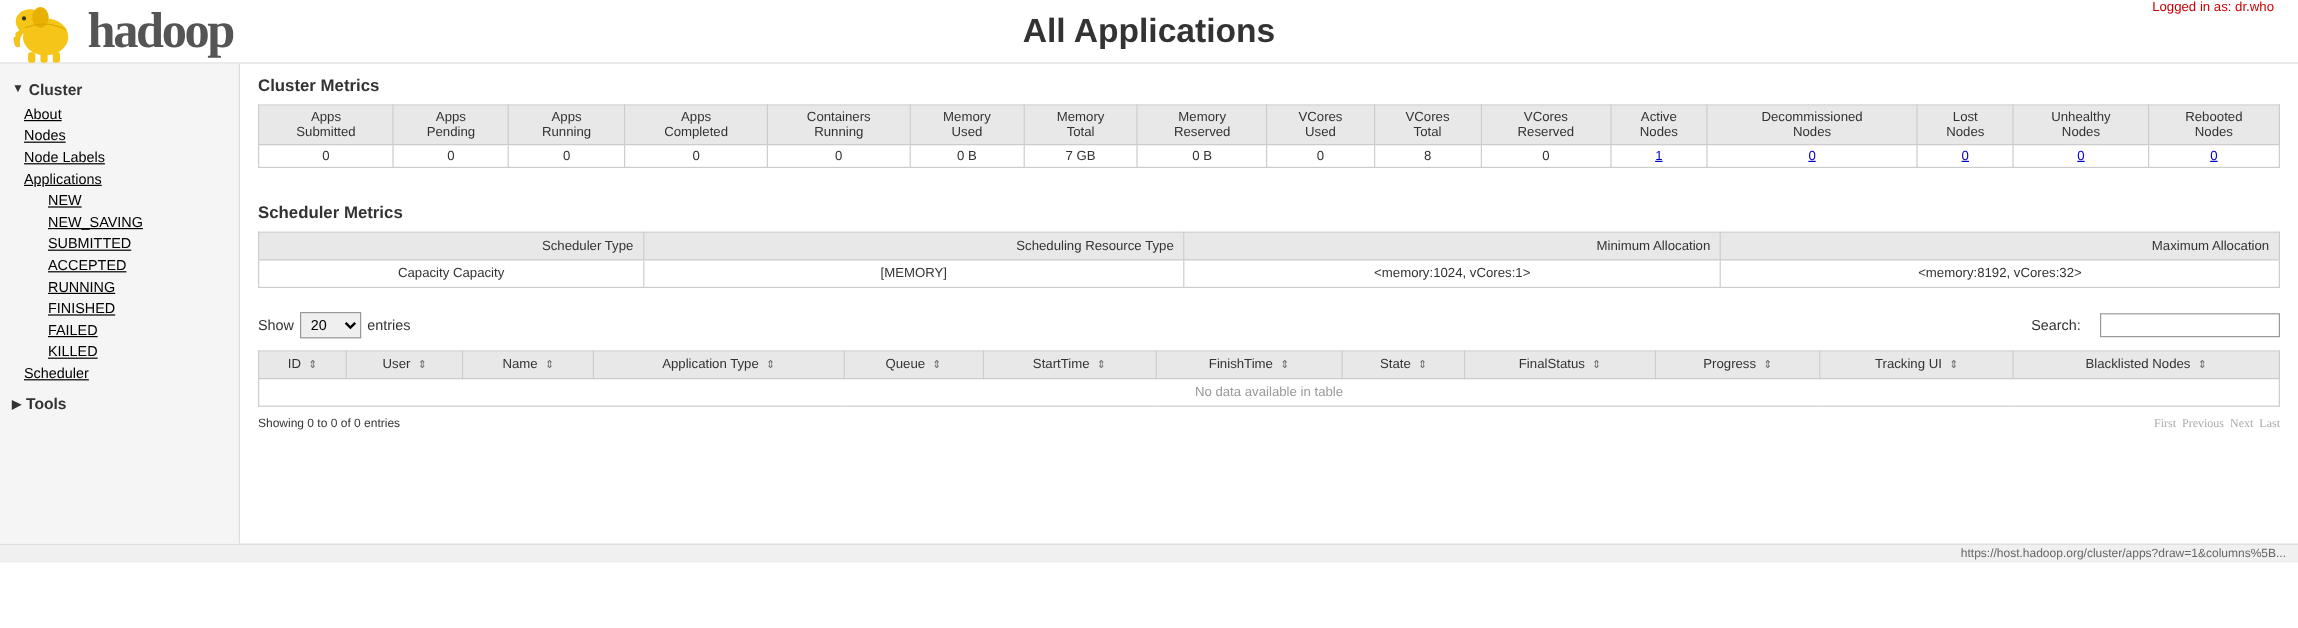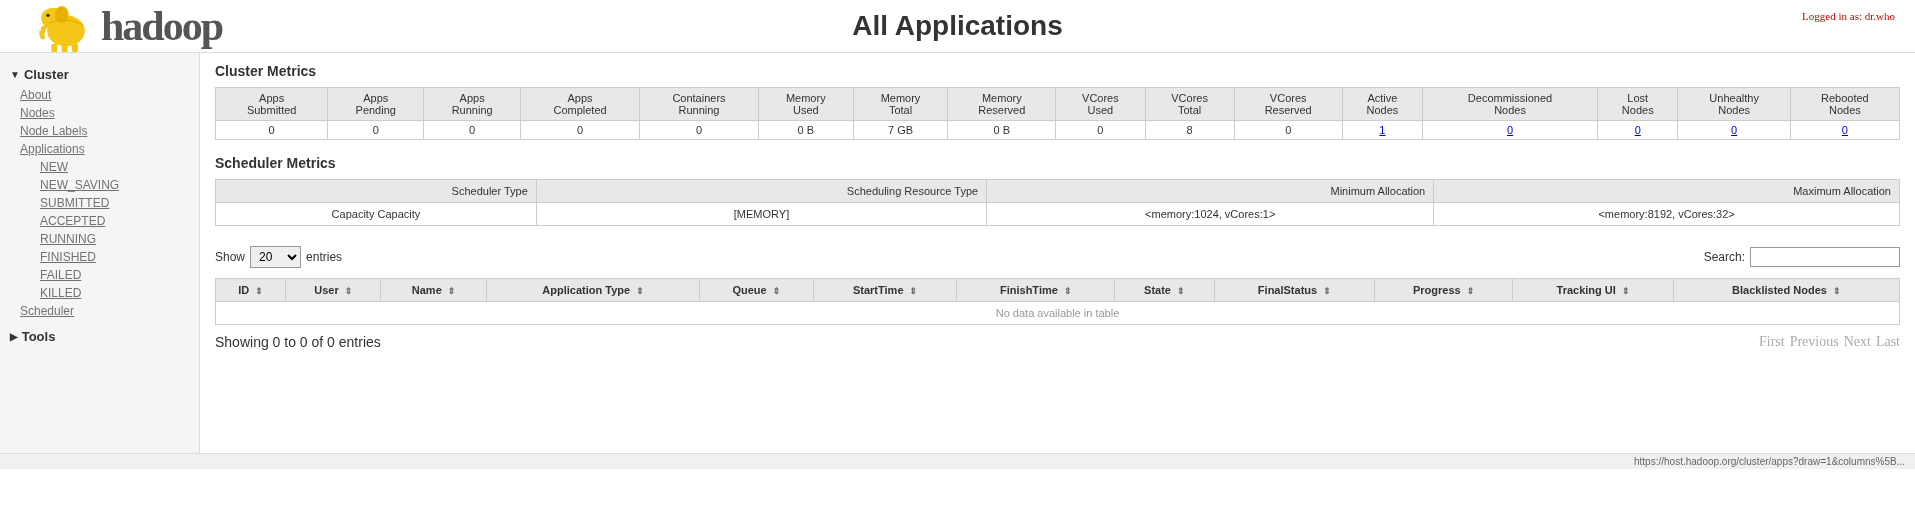--- a/index.html
+++ b/index.html
@@ -1,71 +1,71 @@
 <!DOCTYPE html>
 <html><head>
   <meta charset="utf-8">
   <style>
     * { margin: 0; padding: 0; box-sizing: border-box; }
     body { font-family: Arial, sans-serif; font-size: 12px; background: #fff; color: #333; }
 
     
     .header { display: flex; align-items: center; justify-content: center; padding: 10px 20px; border-bottom: 1px solid #ddd; position: relative; background: #fff; }
-    .header-logo { position: absolute; left: 36px; display: flex; align-items: center; }
+    .header-logo { position: absolute; left: 8px; display: flex; align-items: center; }
     .header-title { font-size: 28px; font-weight: bold; color: #333; }
-    .header-user { position: absolute; right: 20px; top: 10px; font-size: 11px; color: #c00; font-family: Liberation Serif, serif; }
+    .header-user { position: absolute; right: 20px; top: 0; font-size: 11px; color: #c00; }
 
     
     .elephant { width: 60px; height: 55px; margin-right: 5px; }
 
     
     .layout { display: flex; min-height: 400px; }
 
     
     .sidebar { width: 200px; min-width: 200px; border-right: 1px solid #ddd; padding: 10px 0; background: #f5f5f5; }
     .sidebar-section { margin-bottom: 5px; }
     .sidebar-section-title { font-weight: bold; padding: 4px 10px; font-size: 13px; cursor: pointer; display: flex; align-items: center; gap: 4px; }
     .sidebar-section-title .arrow { font-size: 10px; }
-    .sidebar-link { display: block; padding: 2px 20px; color: #737373; text-decoration: underline; cursor: pointer; font-size: 12px; }
+    .sidebar-link { display: block; padding: 2px 20px; color: #000000; text-decoration: underline; cursor: pointer; font-size: 12px; }
     .sidebar-sub { padding-left: 30px; }
     .sidebar-sub .sidebar-link { padding-left: 10px; }
 
     
     .main { flex: 1; padding: 10px 15px; }
 
     
     .section-title { font-size: 14px; font-weight: bold; margin-bottom: 8px; color: #333; }
 
     
-    .metrics-table { width: 100%; border-collapse: collapse; margin-bottom: 15px; font-size: 11px; }
+    .metrics-table { width: 100%; border-collapse: collapse; margin-bottom: 29px; font-size: 11px; }
     .metrics-table th { background: #e8e8e8; border: 1px solid #ccc; padding: 4px 6px; text-align: center; font-weight: normal; color: #333; }
     .metrics-table td { border: 1px solid #ccc; padding: 3px 6px; text-align: center; }
     .metrics-table a { color: #00c; text-decoration: underline; }
 
     
     .scheduler-table { width: 100%; border-collapse: collapse; margin-bottom: 15px; font-size: 11px; }
     .scheduler-table th { background: #e8e8e8; border: 1px solid #ccc; padding: 5px 8px; text-align: right; font-weight: normal; }
     .scheduler-table td { border: 1px solid #ccc; padding: 5px 8px; text-align: center; }
 
     
     .show-entries { display: flex; align-items: center; justify-content: space-between; padding: 5px 0; margin-bottom: 5px; }
     .show-entries-left { display: flex; align-items: center; gap: 5px; }
     .show-entries select { padding: 2px 4px; border: 1px solid #999; font-size: 12px; }
-    .show-entries-right { display: flex; align-items: center; gap: 5px; }
+    .show-entries-right { display: flex; align-items: center; gap: 16px; }
     .search-input { border: 1px solid #999; padding: 2px 6px; font-size: 12px; width: 150px; }
 
     
     .apps-table { width: 100%; border-collapse: collapse; font-size: 11px; margin-bottom: 5px; }
-    .apps-table th { background: #e8e8e8; border: 1px solid #ccc; padding: 5px 6px; text-align: center; font-weight: bold; white-space: nowrap; }
+    .apps-table th { background: #e8e8e8; border: 1px solid #ccc; padding: 5px 6px; text-align: center; font-weight: normal; white-space: nowrap; }
     .apps-table td { border: 1px solid #ccc; padding: 5px 6px; text-align: center; }
     .sort-arrows { font-size: 9px; color: #666; vertical-align: middle; margin-left: 3px; }
     .no-data { text-align: center; color: #999; padding: 10px; }
 
     
-    .table-footer { display: flex; justify-content: space-between; align-items: center; padding: 4px 0; font-size: 14px; text-align: center; }
+    .table-footer { display: flex; justify-content: space-between; align-items: center; padding: 4px 0; font-size: 10px; text-align: center; }
     .pagination-links { display: flex; gap: 5px; color: #888; }
     .pagination-links span { color: #aaa; cursor: default; font-family: Liberation Serif, serif; }
 
     
     .status-bar { background: #f0f0f0; border-top: 1px solid #ddd; padding: 2px 10px; font-size: 10px; color: #666; display: flex; justify-content: space-between; }
   </style>
 </head>
 <body>
 
 <div class="header">

